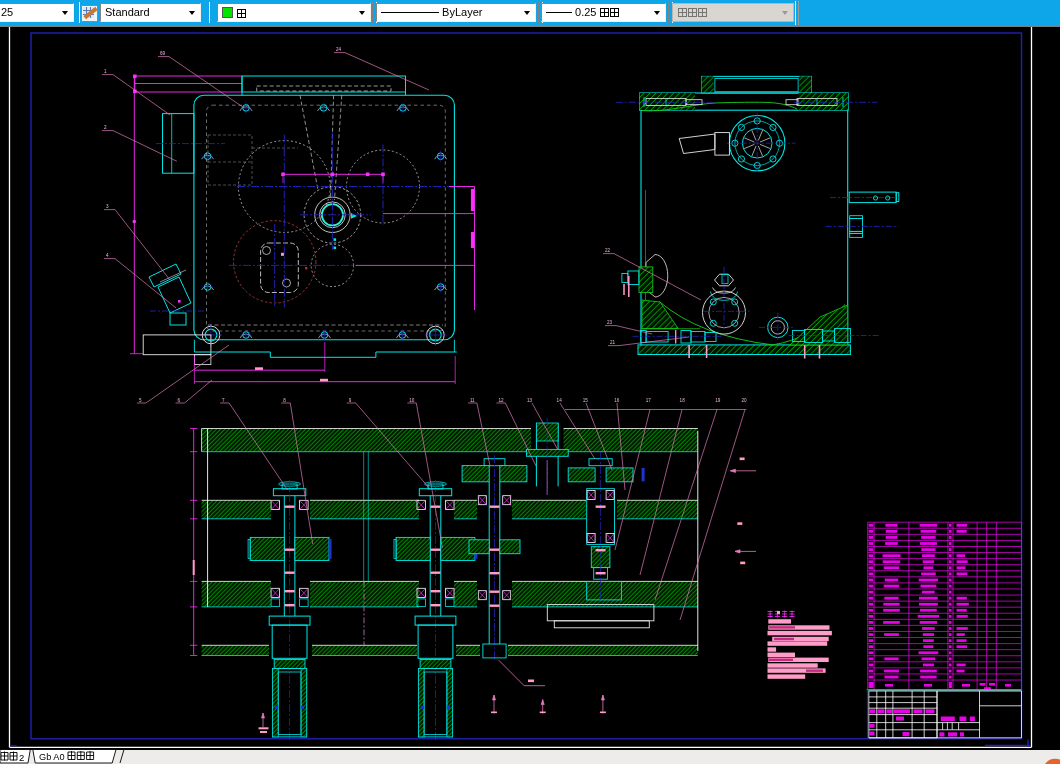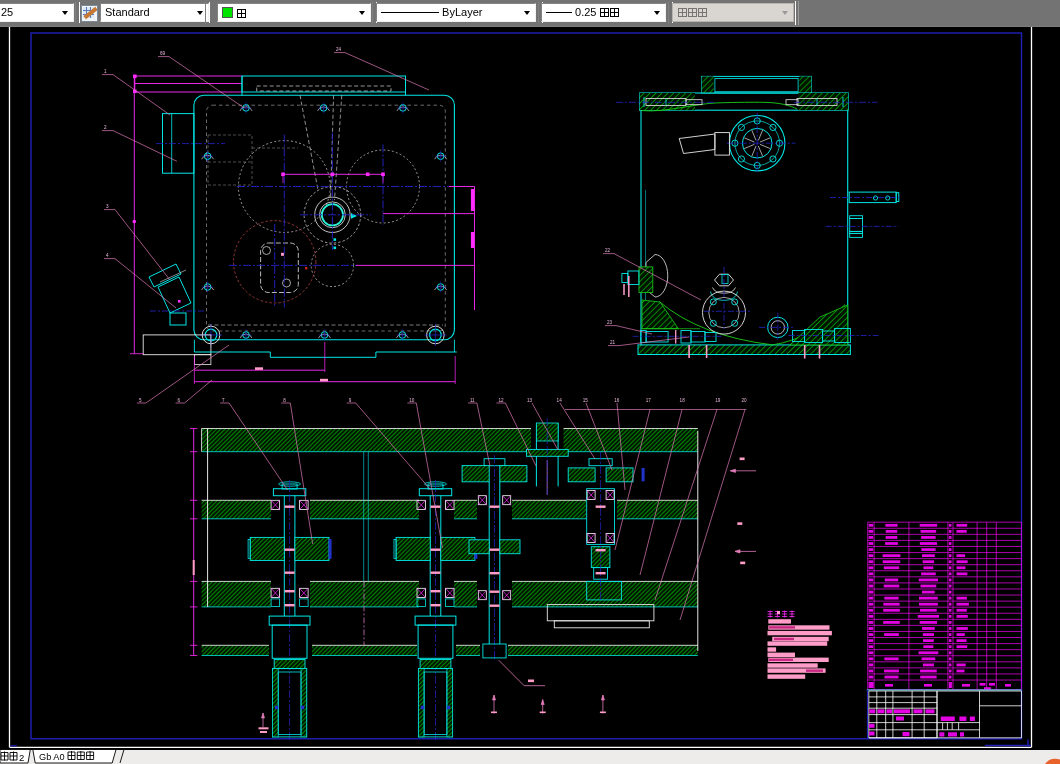--- a/index.html
+++ b/index.html
@@ -1,18 +1,18 @@
 <!DOCTYPE html>
 <html><head><meta charset="utf-8">
 <style>
 html,body{margin:0;padding:0;width:1060px;height:764px;overflow:hidden;background:#d6d3ce;
 font-family:"Liberation Sans",sans-serif;}
 #wrap{position:relative;width:1060px;height:764px;}
 #cv{position:absolute;left:0;top:0;}
-#tb{position:absolute;left:0;top:0;width:1060px;height:26px;background:#737373;border-bottom:1px solid #7d7d7d;}
+#tb{position:absolute;left:0;top:0;width:1060px;height:26px;background:#0ea5e9;border-bottom:1px solid #7d7d7d;}
 .dd{position:absolute;top:3px;height:17px;background:#fff;border:1px solid;border-color:#848284 #f4f2f0 #f4f2f0 #848284;font-size:11px;color:#000;}
 .dd .tx{position:absolute;left:4px;top:2px;white-space:nowrap;}
 .arr{position:absolute;right:5px;top:7px;width:0;height:0;border-left:3.5px solid transparent;border-right:3.5px solid transparent;border-top:4.5px solid #000;}
 .sep{position:absolute;top:2px;height:21px;width:3px;border-left:1px solid #808080;border-right:1px solid #fff;}
 .cjk{display:inline-block;width:9px;height:9px;margin:0 0.5px;position:relative;top:1px;
 background:
 linear-gradient(#000,#000) 0 0/9px 1px no-repeat,
 linear-gradient(#000,#000) 0 4px/9px 1px no-repeat,
 linear-gradient(#000,#000) 0 8px/9px 1px no-repeat,
 linear-gradient(#000,#000) 4px 0/1px 9px no-repeat,
@@ -809,21 +809,21 @@
       </div>
   <div class="sep" style="left:75px"></div>
   <div style="position:absolute;left:81px;top:5px;width:15px;height:15px;background:#f0f4f8;border:1px solid #7a8a9a;overflow:hidden;">
     <div style="position:absolute;left:1px;top:1px;width:11px;height:11px;background:
       linear-gradient(#5577bb,#5577bb) 0 3px/11px 1px no-repeat,
       linear-gradient(#5577bb,#5577bb) 0 7px/11px 1px no-repeat,
       linear-gradient(#5577bb,#5577bb) 3px 0/1px 11px no-repeat,
       linear-gradient(#5577bb,#5577bb) 7px 0/1px 11px no-repeat,#dce8f4;"></div>
     <div style="position:absolute;left:1px;top:5px;width:15px;height:3.5px;background:#c87830;transform:rotate(-38deg);"></div>
   </div>
-  <div class="dd" style="left:100px;width:99px;padding-left:8px;">
+  <div class="dd" style="left:100px;width:99px;">
         <span class="tx">Standard</span>
         <span class="arr"></span>
       </div>
   <div class="sep" style="left:205px"></div>
   <div class="dd" style="left:217px;width:152px;">
         <span class="tx"><span style="display:inline-block;width:9px;height:9px;background:#00e400;border:1px solid #555;position:relative;top:1px;"></span> <span class="cjk"></span></span>
         <span class="arr"></span>
       </div>
   <div class="sep" style="left:372px"></div>
   <div class="dd" style="left:376px;width:158px;text-align:right;">

